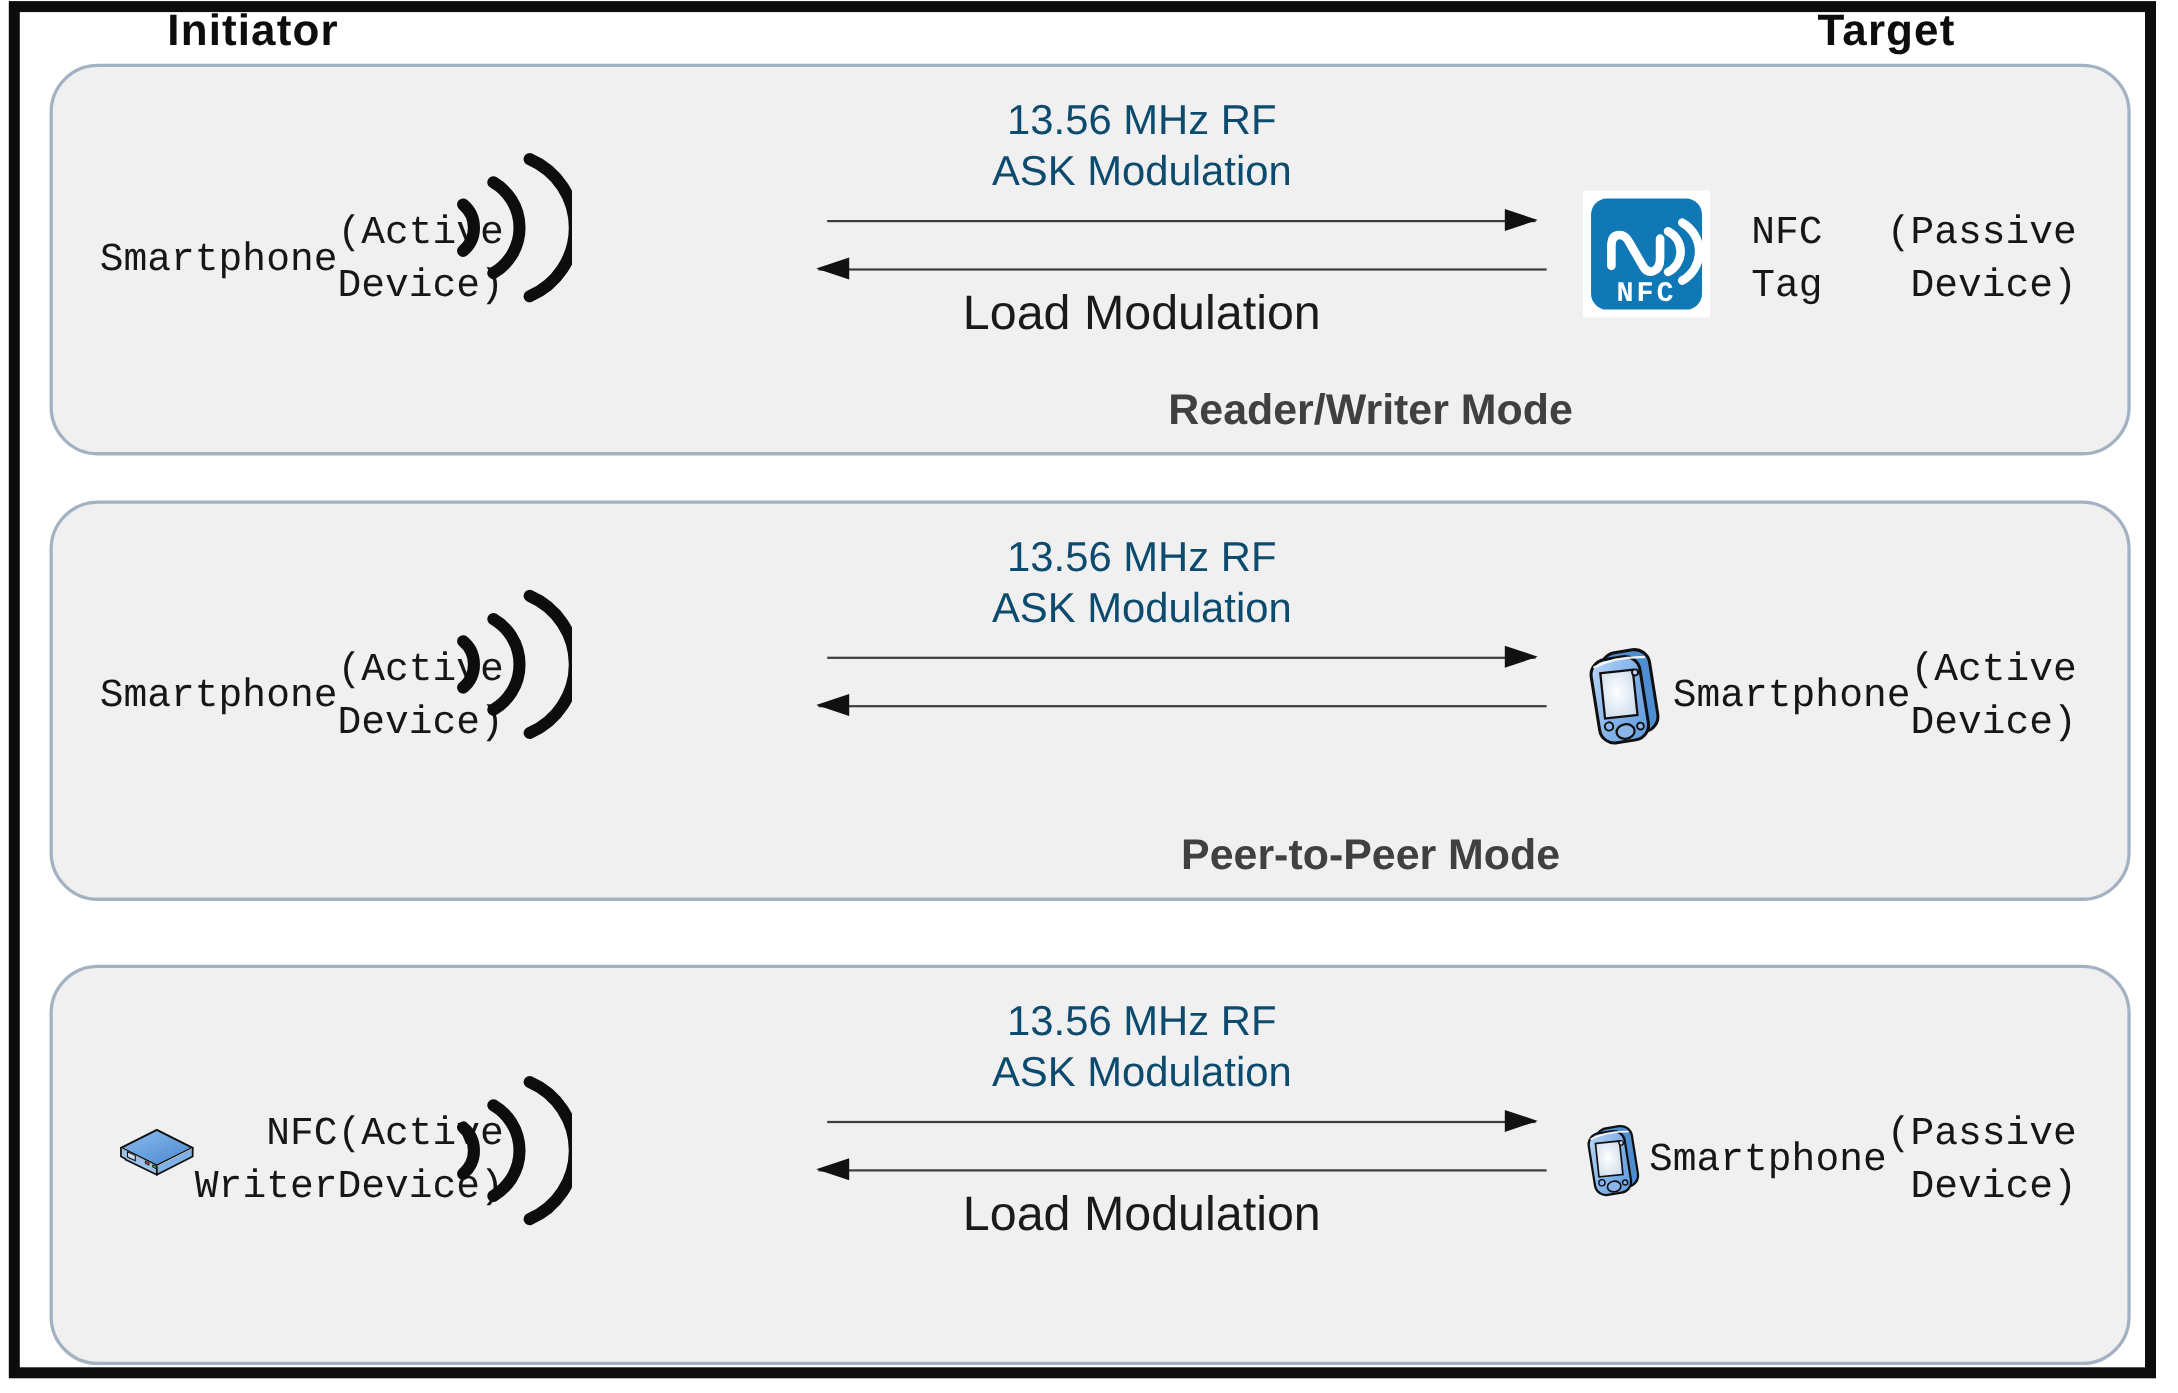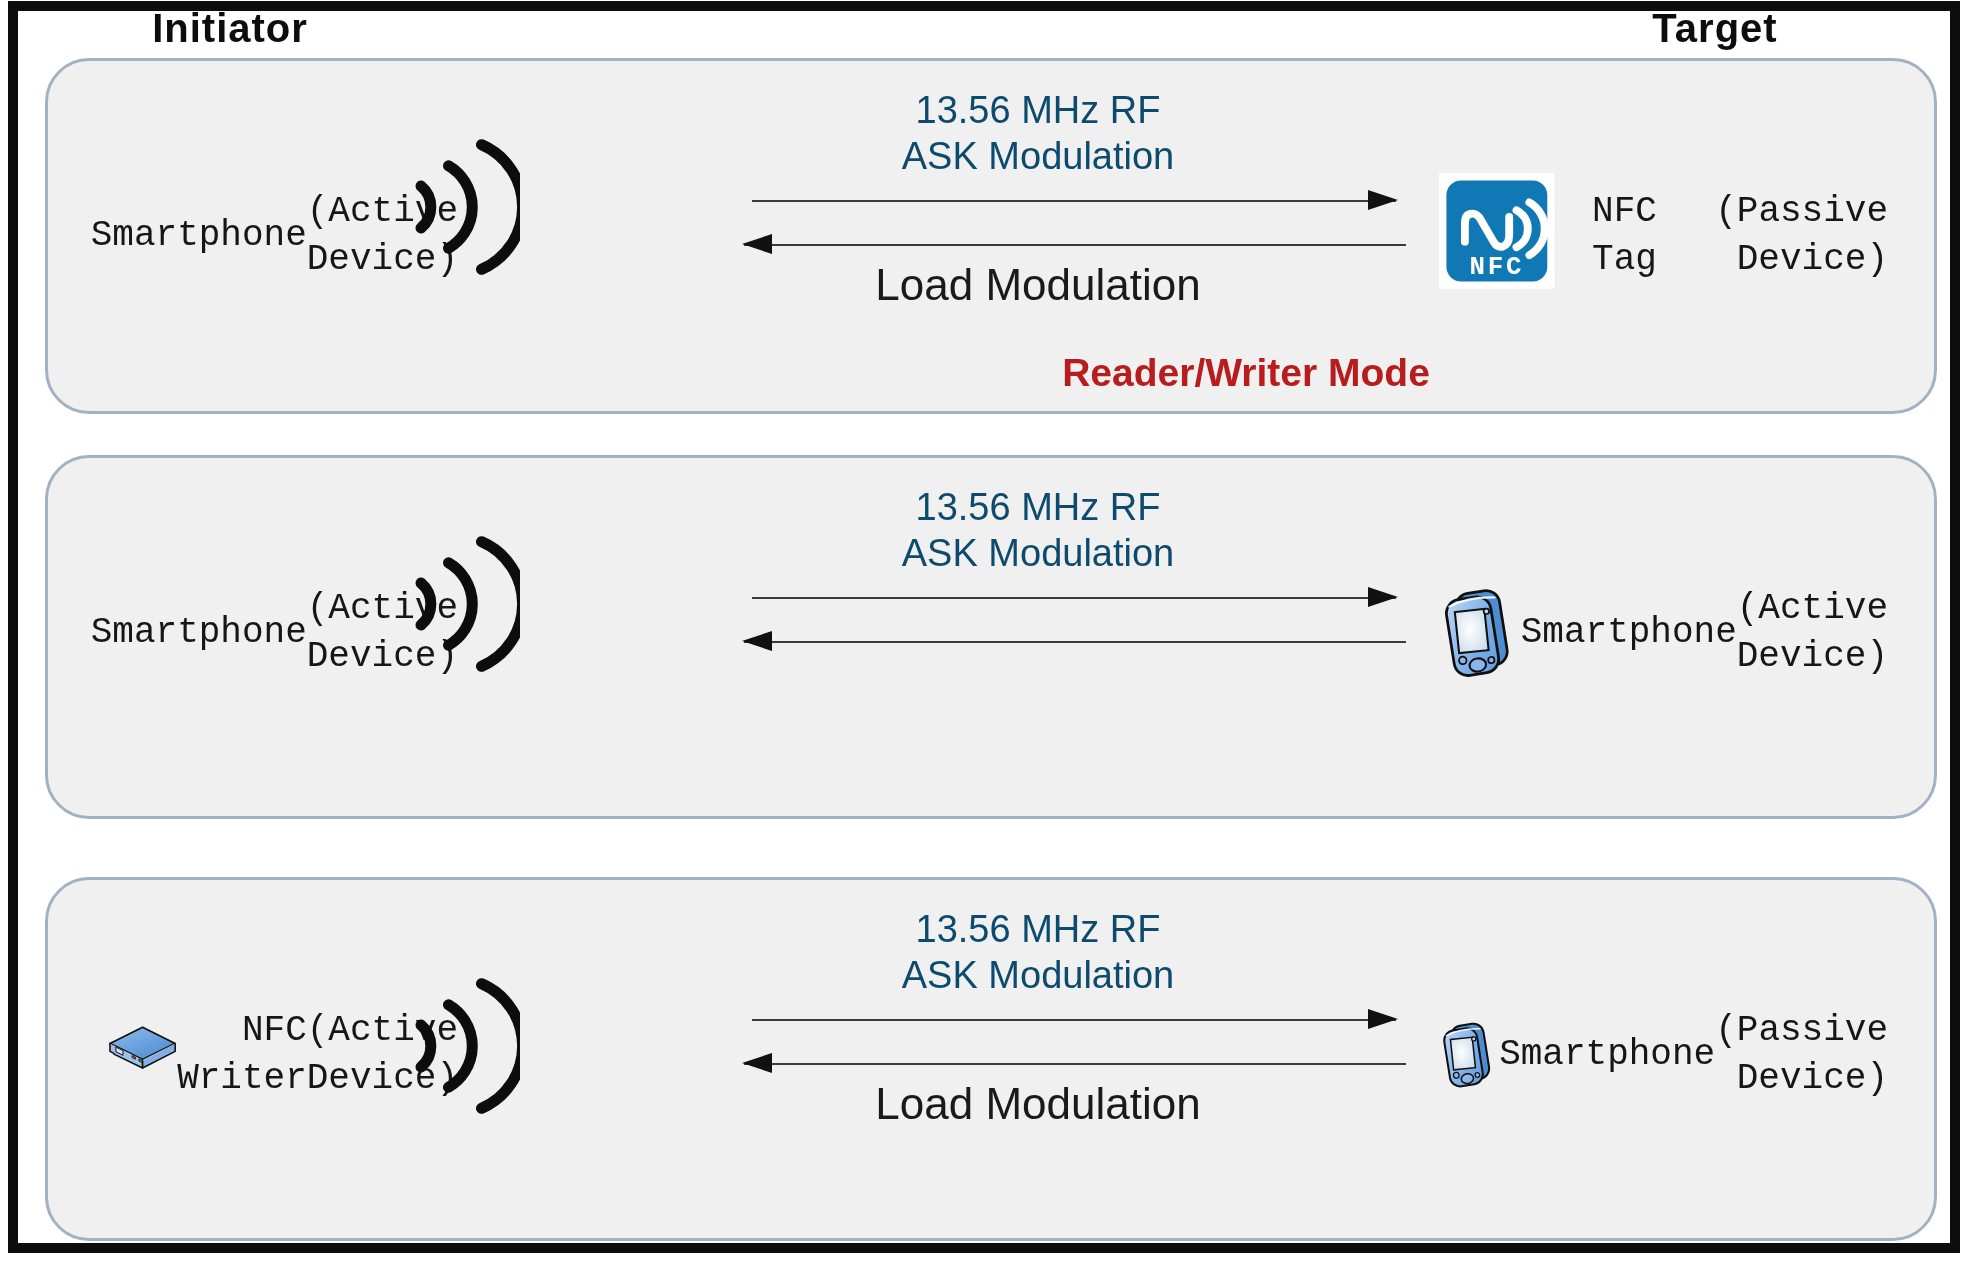--- a/index.html
+++ b/index.html
@@ -49,21 +49,21 @@
     content:"";position:absolute;right:-2px;top:-10px;width:0;height:0;
     border-left:30px solid #111;border-top:10px solid transparent;border-bottom:10px solid transparent;
   }
   .arrow.ret::before{
     content:"";position:absolute;left:-2px;top:-10px;width:0;height:0;
     border-right:30px solid #111;border-top:10px solid transparent;border-bottom:10px solid transparent;
   }
   .return-label{font-size:44px;margin-top:14px;color:#1a1a1a;min-height:10px;}
   .mode-label{
     position:absolute;left:0;right:90px;bottom:0;
-    font-size:39px;font-weight:bold;color:#b91c1c;text-align:center;
+    font-size:39px;font-weight:bold;color:#404040;text-align:center;
   }
   .panel .mode-pos{position:absolute;left:600px;right:0;top:0;bottom:16px;pointer-events:none;}
   .defs-holder{position:absolute;width:0;height:0;overflow:hidden;}
 </style>
 </head>
 <body>
 
 <div class="stage">
 
   <svg class="defs-holder" aria-hidden="true">
@@ -161,20 +161,23 @@
         <use href="#sym-waves"></use>
       </svg>
 
     <div class="channel">
       <div class="freq">13.56 MHz RF</div>
       <div class="freq">ASK Modulation</div>
       <div class="arrow fwd"></div>
       <div class="arrow ret"></div>
       <div class="return-label"></div>
     </div>
+    <div class="mode-pos">
+        <div class="mode-label">Peer-to-Peer Mode</div>
+      </div>
 
     <div class="device-block right">
       <svg width="205" height="230" viewBox="0 0 240 270">
           <use href="#sym-phone"></use>
         </svg>
       <div class="device-label">Smartphone</div>
       <div class="device-label">(Active Device)</div>
     </div>
   </div>
 

